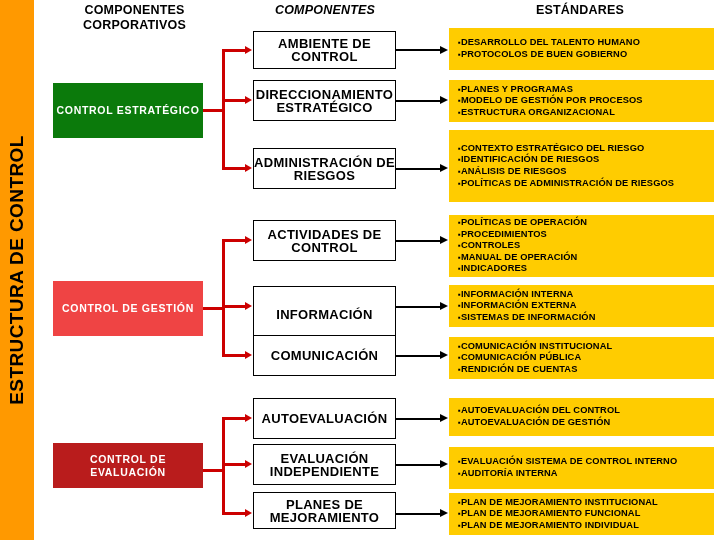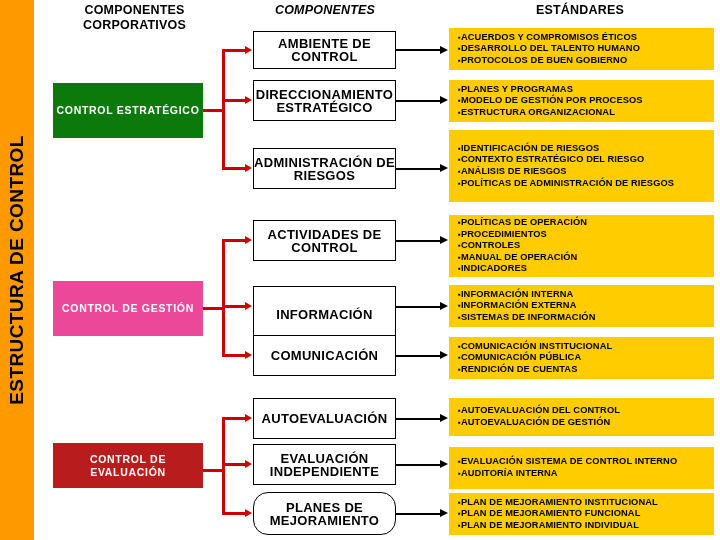--- a/index.html
+++ b/index.html
@@ -37,21 +37,21 @@
 
   
   .groupbox{
     position:absolute;left:53px;width:150px;
     display:flex;align-items:center;justify-content:center;
     text-align:center;color:#ffffff;
     font-size:10.5px;font-weight:bold;line-height:13px;
     letter-spacing:.7px;
   }
   #grp-estrategico{top:83px;height:55px;background:#0B7A0B;}
-  #grp-gestion{top:281px;height:55px;background:#ec4899;}
+  #grp-gestion{top:281px;height:55px;background:#ef4444;}
   #grp-evaluacion{top:443px;height:45px;background:#b91c1c;}
 
   
   .compbox{
     position:absolute;left:253px;width:143px;
     border:1.6px solid #000;background:#fff;
     display:flex;align-items:center;justify-content:center;
     text-align:center;color:#000;
     font-size:13px;font-weight:bold;line-height:13px;
     letter-spacing:.3px;
@@ -166,38 +166,37 @@
       </div>
       <div class="compbox" style="top: 335px; height: 41px;">
         <span>COMUNICACIÓN</span>
       </div>
       <div class="compbox" style="top: 398px; height: 41px;">
         <span>AUTOEVALUACIÓN</span>
       </div>
       <div class="compbox" style="top: 444px; height: 41px;">
         <span>EVALUACIÓN INDEPENDIENTE</span>
       </div>
-      <div class="compbox" style="top: 492px; height: 43px; border-radius: 15px;">
+      <div class="compbox" style="top: 492px; height: 37px;">
         <span>PLANES DE MEJORAMIENTO</span>
       </div>
     </div>
   <div id="std-layer">
       <div class="stdbox" style="top: 28px; height: 42px;">
-        <div class="li">ACUERDOS Y COMPROMISOS ÉTICOS</div>
         <div class="li">DESARROLLO DEL TALENTO HUMANO</div>
         <div class="li">PROTOCOLOS DE BUEN GOBIERNO</div>
       </div>
       <div class="stdbox" style="top: 80px; height: 42px;">
         <div class="li">PLANES Y PROGRAMAS</div>
         <div class="li">MODELO DE GESTIÓN POR PROCESOS</div>
         <div class="li">ESTRUCTURA ORGANIZACIONAL</div>
       </div>
       <div class="stdbox" style="top: 130px; height: 72px;">
+        <div class="li">CONTEXTO ESTRATÉGICO DEL RIESGO</div>
         <div class="li">IDENTIFICACIÓN DE RIESGOS</div>
-        <div class="li">CONTEXTO ESTRATÉGICO DEL RIESGO</div>
         <div class="li">ANÁLISIS DE RIESGOS</div>
         <div class="li">POLÍTICAS DE ADMINISTRACIÓN DE RIESGOS</div>
       </div>
       <div class="stdbox" style="top: 215px; height: 62px;">
         <div class="li">POLÍTICAS DE OPERACIÓN</div>
         <div class="li">PROCEDIMIENTOS</div>
         <div class="li">CONTROLES</div>
         <div class="li">MANUAL DE OPERACIÓN</div>
         <div class="li">INDICADORES</div>
       </div>

